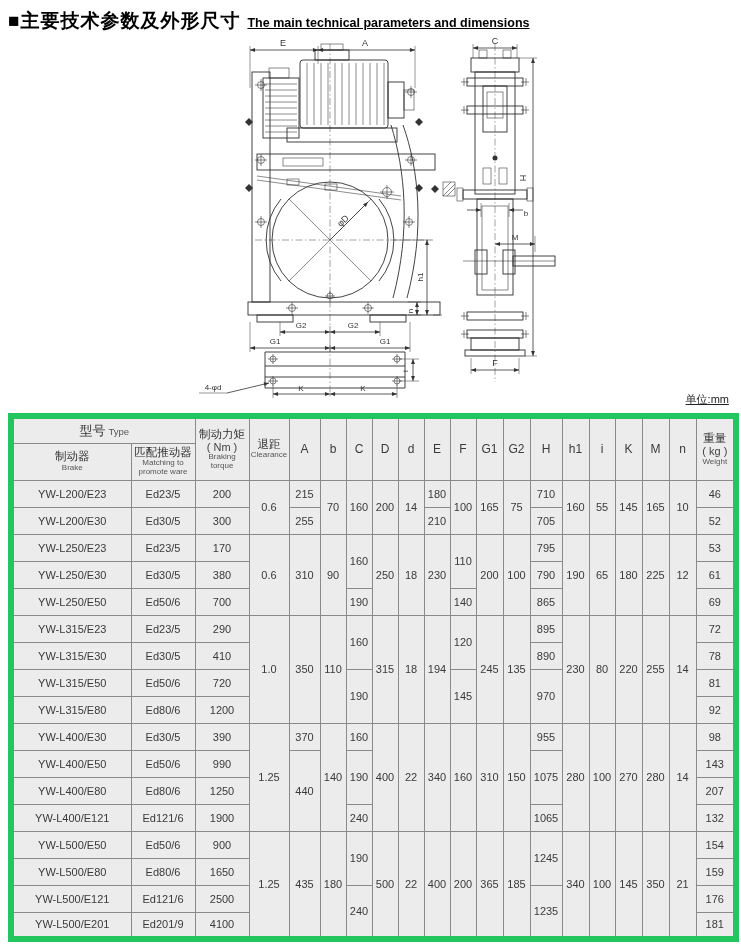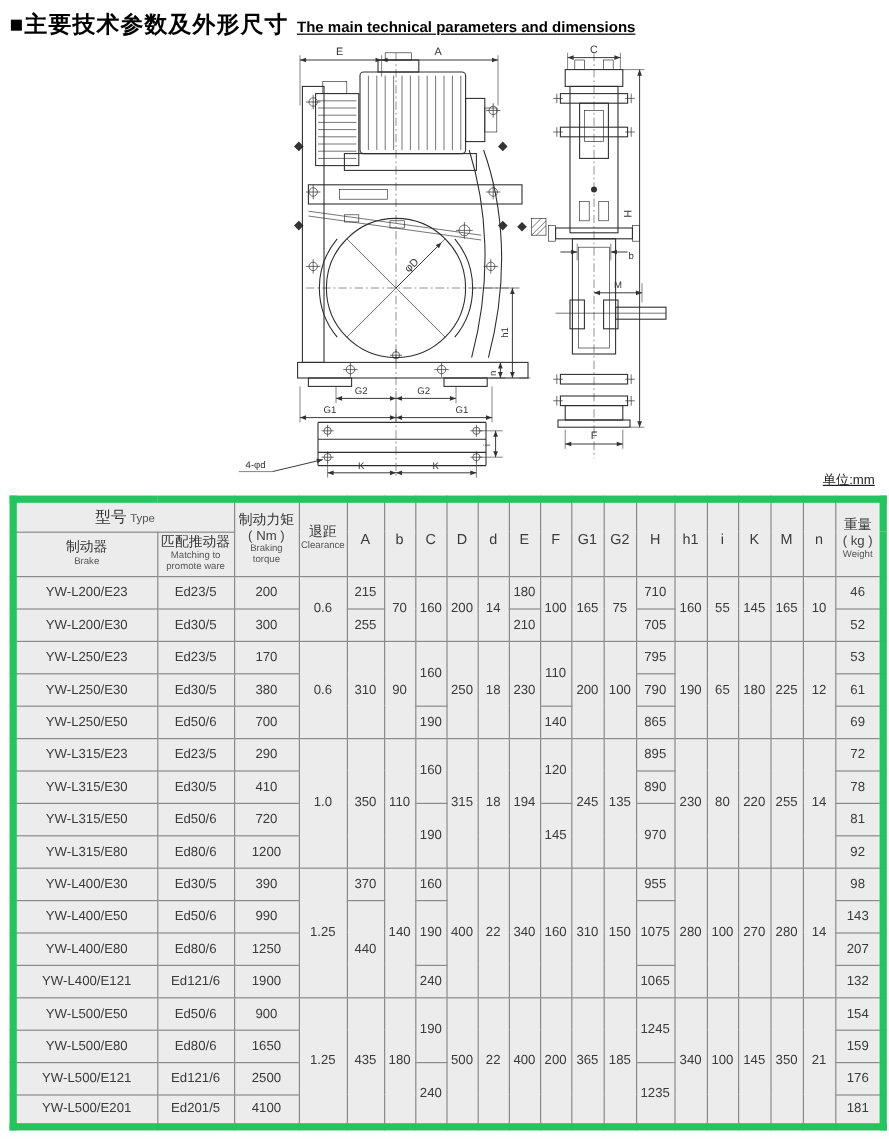--- a/index.html
+++ b/index.html
@@ -528,19 +528,19 @@
         <tr>
           <td>YW-L500/E121</td>
           <td>Ed121/6</td>
           <td>2500</td>
           <td rowspan="2">240</td>
           <td rowspan="2">1235</td>
           <td>176</td>
         </tr>
         <tr>
           <td>YW-L500/E201</td>
-          <td>Ed201/5</td>
+          <td>Ed201/9</td>
           <td>4100</td>
           <td>181</td>
         </tr>
       </tbody>
   </table>
 </div>
 
 </body></html>

